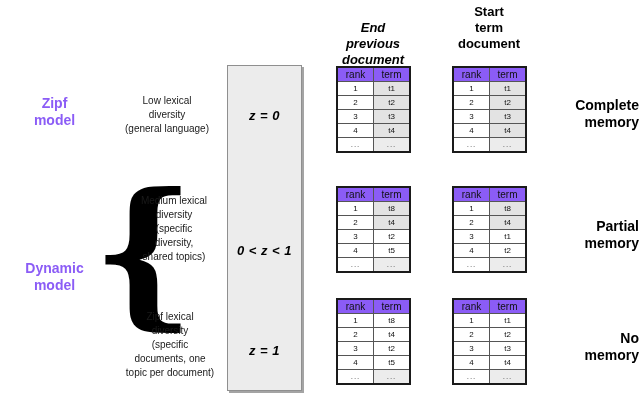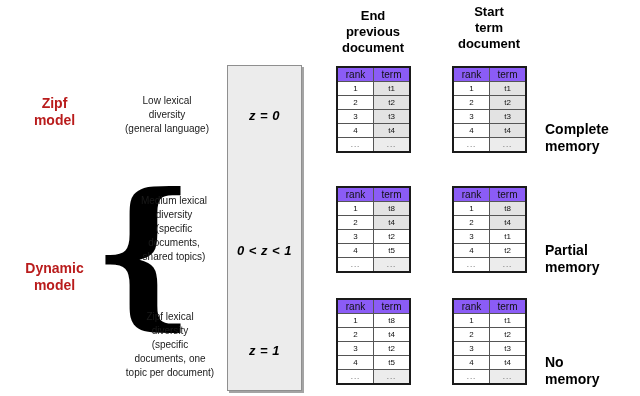--- a/index.html
+++ b/index.html
@@ -18,21 +18,21 @@
 
   
   .abs { position: absolute; }
 
   
   .model-name {
     font-weight: bold;
     font-size: 14px;
     line-height: 17px;
     text-align: center;
-    color: #b91c1c;
+    color: #8b5cf6;
   }
 
   
   .diversity {
     font-size: 10px;
     line-height: 14px;
     text-align: center;
     color: #1a1a1a;
   }
 
@@ -97,29 +97,28 @@
   }
   table.rt td.hl { background: #e3e3e3; }
   table.rt tr.dots td { background: #ececec; color: #444; letter-spacing: 1px; }
   table.rt tr.dots td.rank-dots { background: #ffffff; }
 
   
   .mem {
     font-weight: bold;
     font-size: 14px;
     line-height: 17px;
-    text-align: left;
+    text-align: right;
     color: #000;
-    margin-top: 24px;
   }
 </style>
 </head>
 <body>
 
-<div class="abs col-head" style="left:330px; top:8px; width:86px;">
+<div class="abs col-head" style="left:330px; top:20px; width:86px;font-style:italic;">
   <div>End</div>
   <div>previous</div>
   <div>document</div>
 </div>
 
 <div class="abs col-head" style="left:446px; top:4px; width:86px;">
   <div>Start</div>
   <div>term</div>
   <div>document</div>
 </div>
@@ -139,21 +138,21 @@
 <div class="abs diversity" style="left:108px; top:94px; width:118px;">
   <div>Low lexical</div>
   <div>diversity</div>
   <div>(general language)</div>
 </div>
 
 <div class="abs diversity" style="left:122px; top:194px; width:104px;">
   <div>Medium lexical</div>
   <div>diversity</div>
   <div>(specific</div>
-  <div>documents,</div>
+  <div>diversity,</div>
   <div>shared topics)</div>
 </div>
 
 <div class="abs diversity" style="left:114px; top:310px; width:112px;">
   <div>Zipf lexical</div>
   <div>diversity</div>
   <div>(specific</div>
   <div>documents, one</div>
   <div>topic per document)</div>
 </div>

